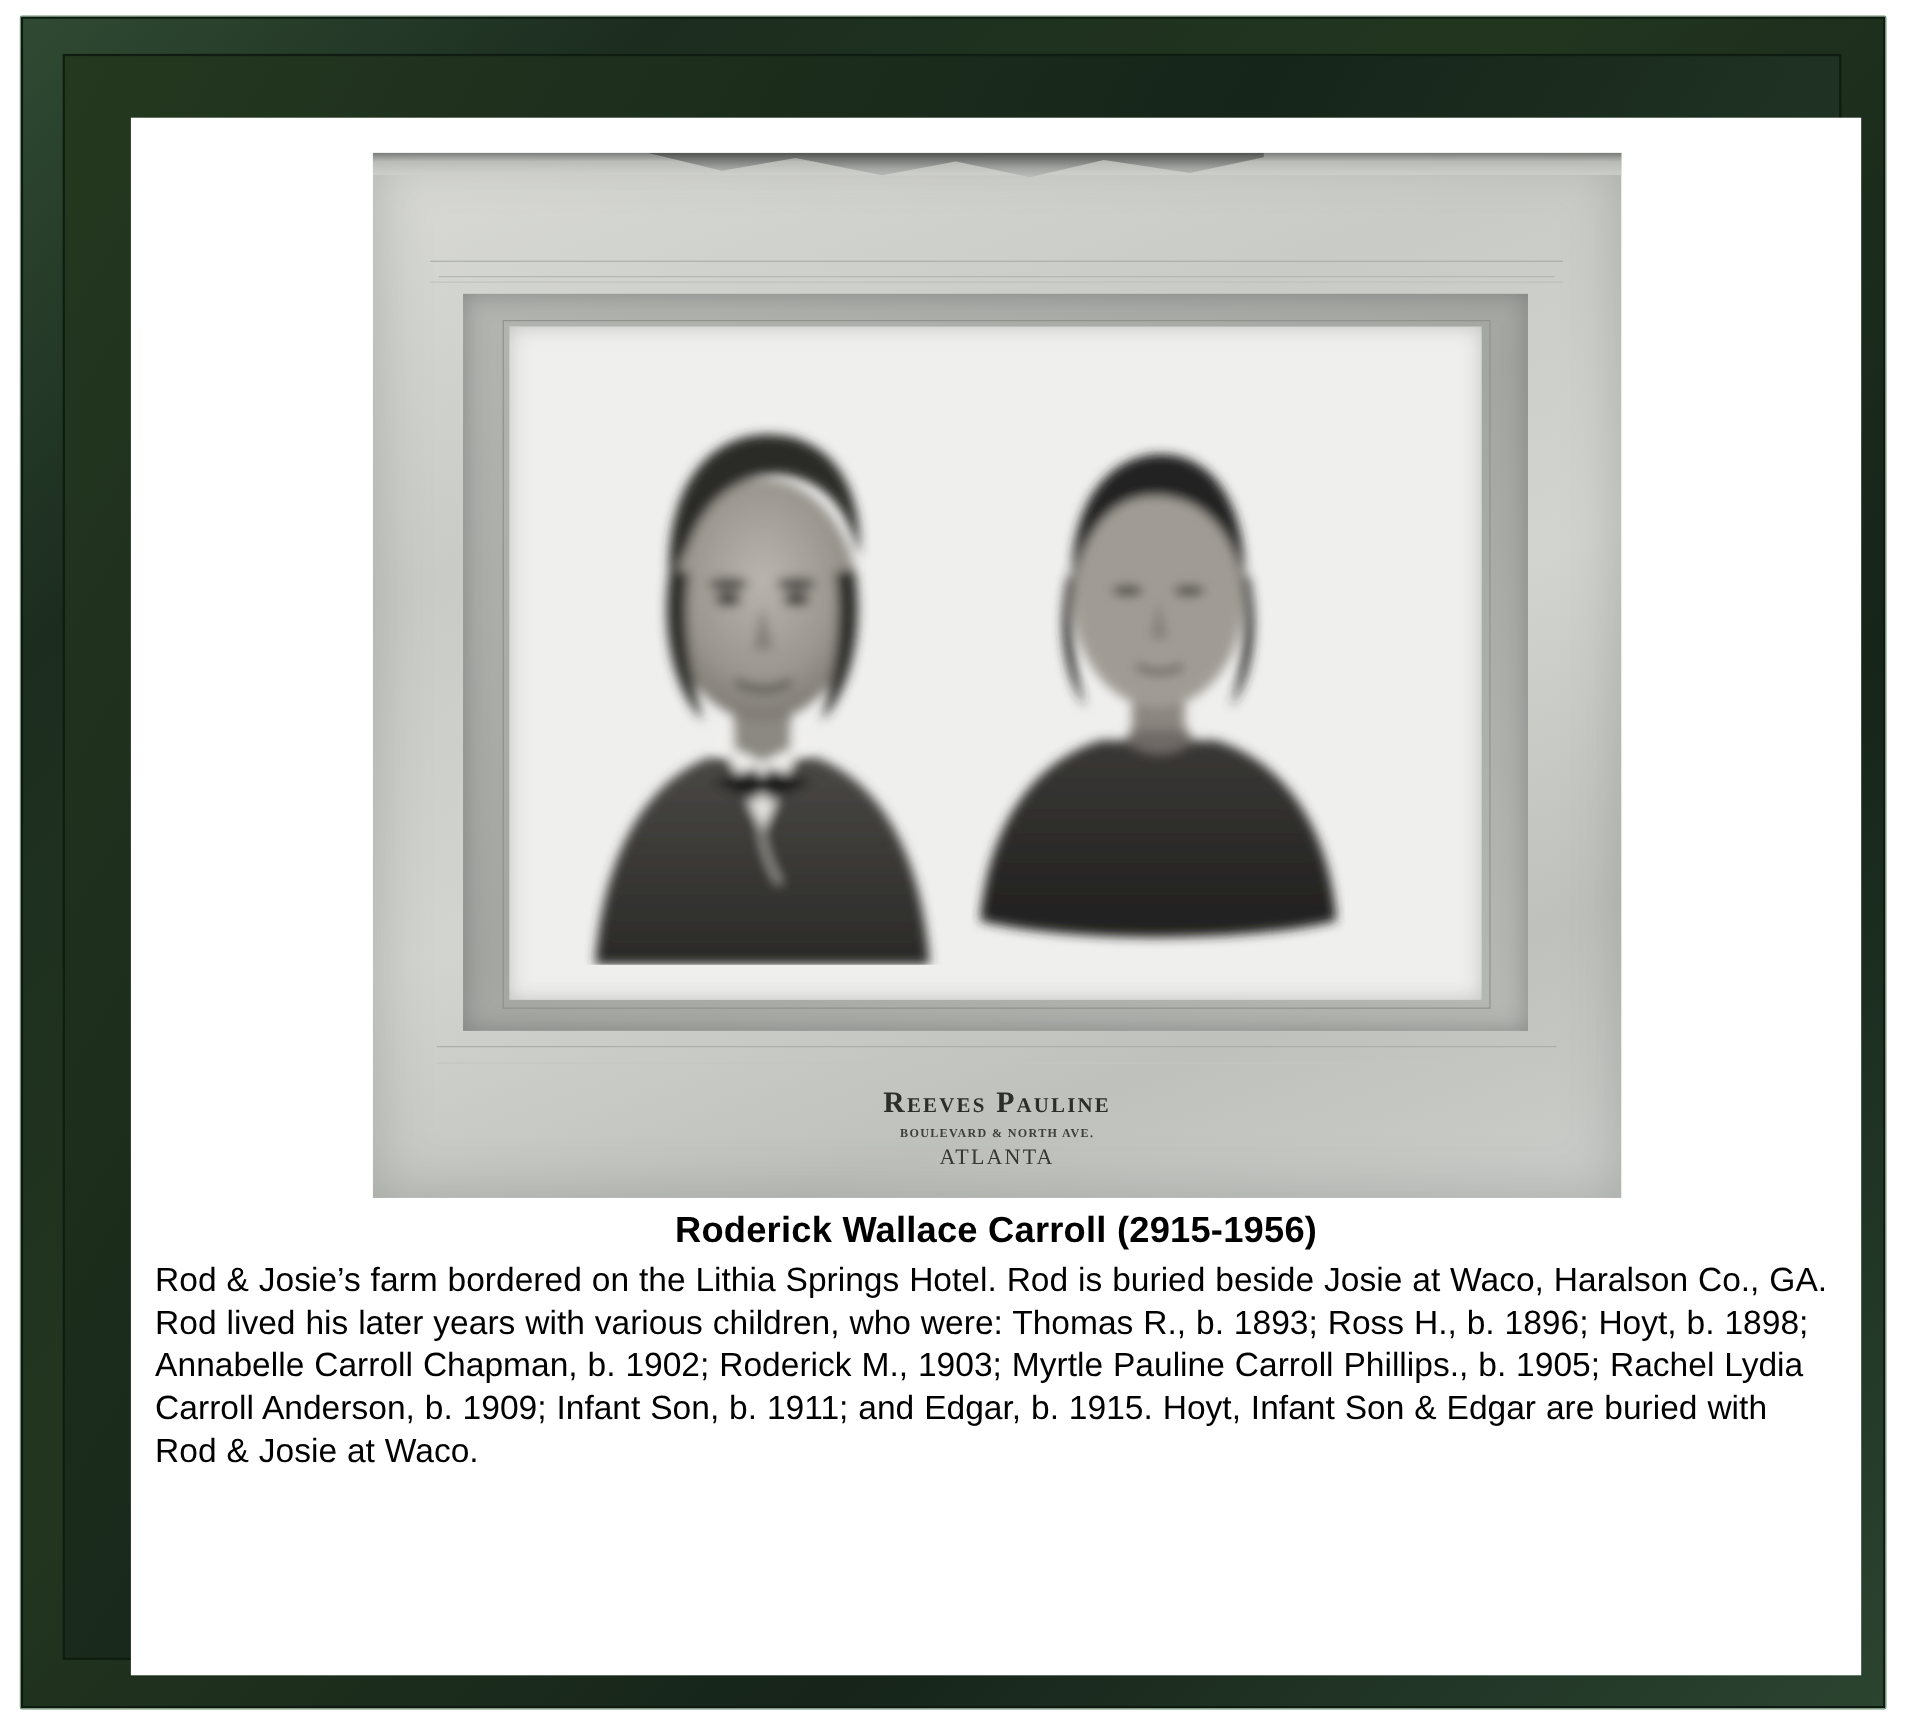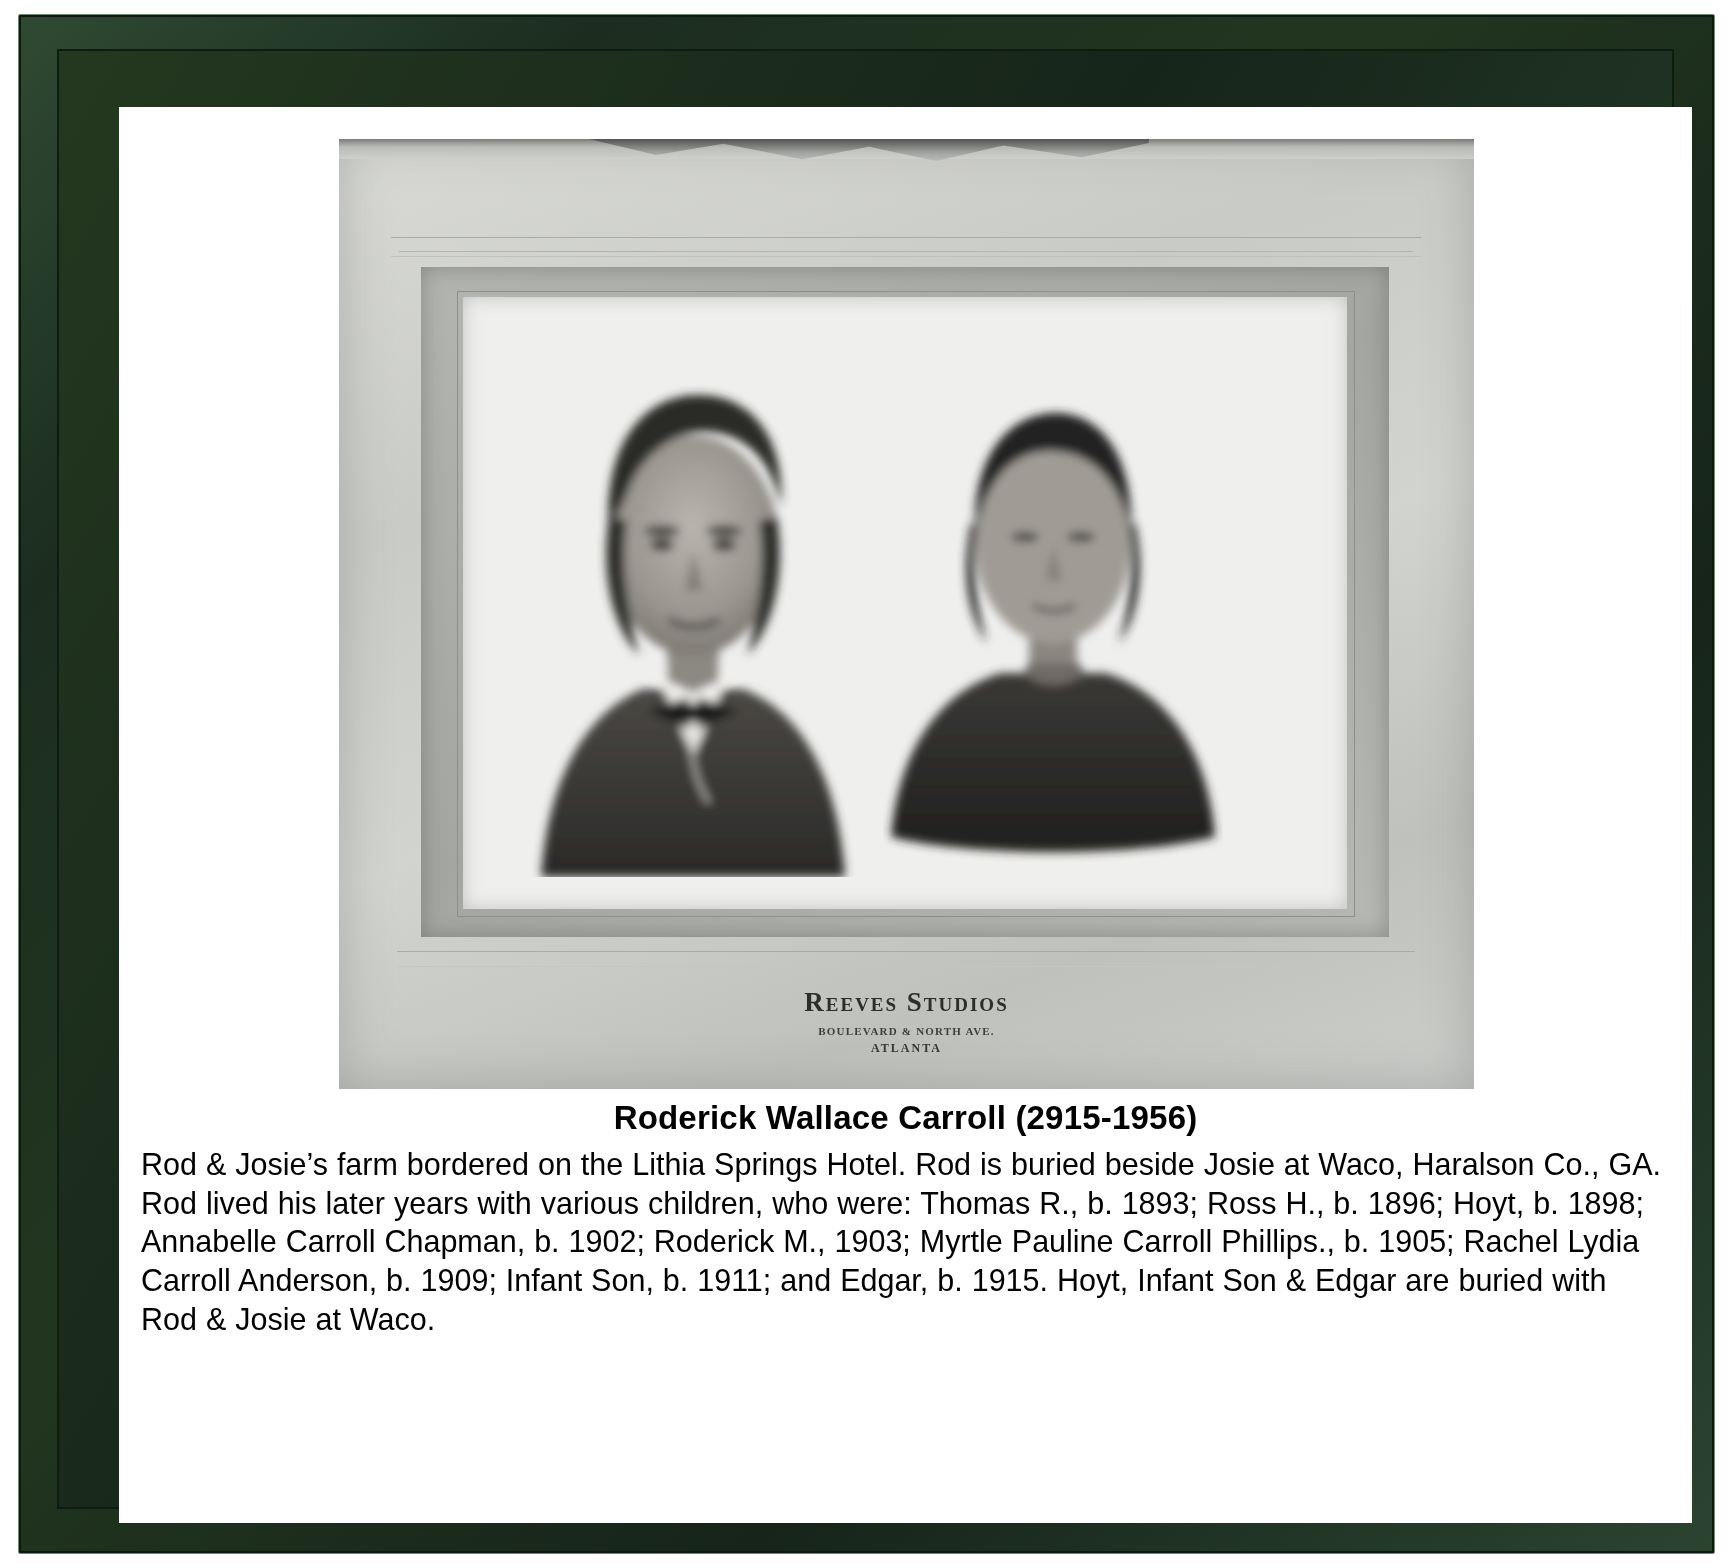--- a/index.html
+++ b/index.html
@@ -142,23 +142,23 @@
   }
   .imprint .addr {
     margin-top: 7px;
     font-size: 11px;
     letter-spacing: 1.2px;
     font-weight: 700;
     color: #3d3f3c;
   }
   .imprint .city {
     margin-top: 4px;
-    font-size: 12px;
+    font-size: 20px;
     letter-spacing: 2px;
-    font-weight: 700;
+    font-weight: 400;
     color: #353734;
   }
 
   
   .caption {
     position: absolute;
     left: 0;
     top: 990px;
     width: 100%;
   }
@@ -288,21 +288,21 @@
                 <path d="M140 336 C158 352 184 352 202 336 L196 326 L146 326 Z" fill="#6f6b66"></path>
               </g>
             </svg>
 
           </div>
         </div>
 
         <div class="card-line-3"></div>
 
         <div class="imprint">
-          <div class="studio">Reeves Studios</div>
+          <div class="studio">Reeves Pauline</div>
           <div class="addr">BOULEVARD &amp; NORTH AVE.</div>
           <div class="city">ATLANTA</div>
         </div>
       </div>
 
       <div class="caption">
         <h1>
           <span>Roderick Wallace Carroll (2915-1956)</span>
         </h1>
         <p class="body-text">Rod &amp; Josie’s farm bordered on the Lithia Springs Hotel. Rod is buried beside Josie at  Waco, Haralson Co., GA. Rod lived his later years with various children, who were: Thomas R., b. 1893; Ross H., b. 1896; Hoyt, b. 1898; Annabelle Carroll Chapman, b. 1902; Roderick M., 1903; Myrtle Pauline Carroll Phillips., b. 1905; Rachel Lydia Carroll Anderson, b. 1909; Infant Son, b. 1911; and Edgar, b. 1915. Hoyt, Infant Son &amp; Edgar are buried with Rod &amp; Josie at Waco.</p>

